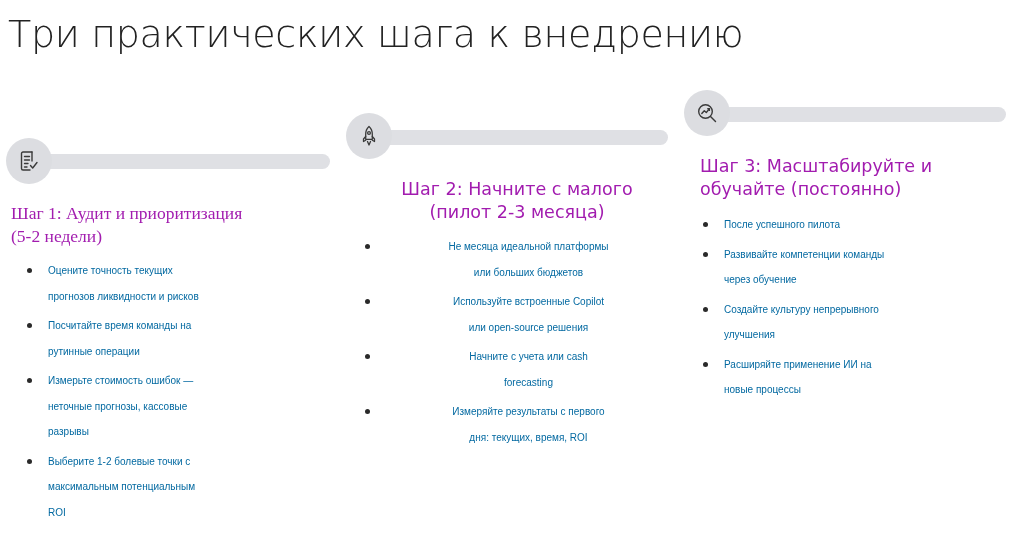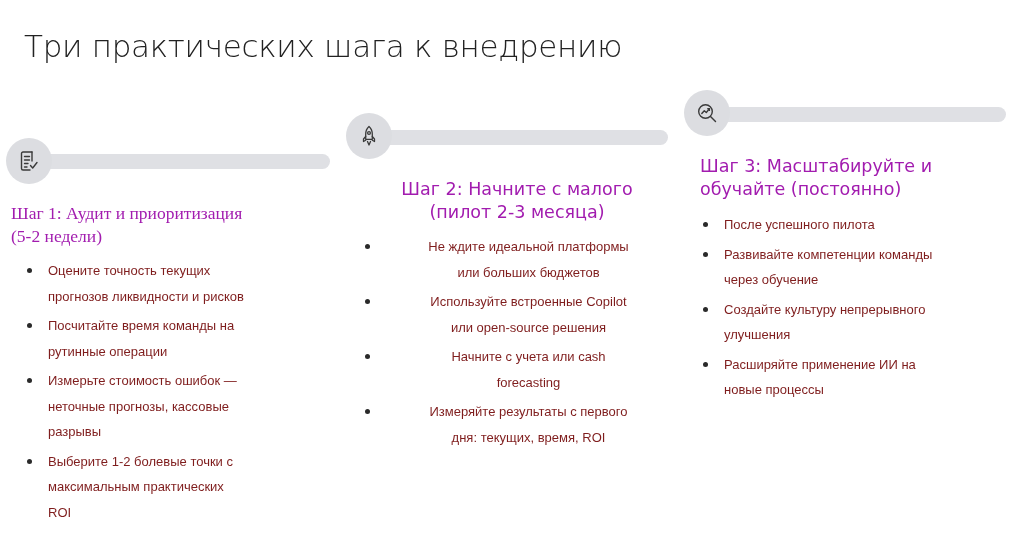--- a/index.html
+++ b/index.html
@@ -12,24 +12,24 @@
       height: 540px;
       position: relative;
       overflow: hidden;
       font-family: "Liberation Sans", sans-serif;
       color: #262626;
     }
     .page-title {
       position: absolute;
       left: 8px;
       top: 12px;
-      margin: 16px;
+      margin: 0;
       font-family: "DejaVu Sans", sans-serif;
       font-weight: 300;
-      font-size: 31px;
+      font-size: 38px;
       letter-spacing: -0.3px;
       color: #222222;
       white-space: nowrap;
     }
     .step {
       position: absolute;
     }
     .track {
       position: absolute;
       height: 15px;
@@ -61,23 +61,23 @@
     }
     .bullets {
       position: absolute;
       margin: 0;
       padding: 0;
       list-style: none;
     }
     .bullets li {
       position: relative;
       padding-left: 25px;
-      font-size: 13px;
+      font-size: 10px;
       line-height: 25.5px;
-      color: #7f1d1d;
+      color: #0369a1;
       margin-bottom: 4px;
     }
     .bullets li .dot {
       position: absolute;
       left: 4px;
       top: 10px;
       width: 5px;
       height: 5px;
       border-radius: 50%;
       background: #2a2a2a;
@@ -102,41 +102,41 @@
     </svg>
   </div>
   <h2 class="step-heading" style="left:11px;top:202px;width:310px;font-family:Liberation Serif, serif;">
     <span>Шаг 1: Аудит и приоритизация</span><br>
     <span>(5-2 недели)</span>
   </h2>
   <ul class="bullets" style="left:23px;top:258px;width:310px;">
     <li><span class="dot"></span><span>Оцените точность текущих</span><br><span>прогнозов ликвидности и рисков</span></li>
     <li><span class="dot"></span><span>Посчитайте время команды на</span><br><span>рутинные операции</span></li>
     <li><span class="dot"></span><span>Измерьте стоимость ошибок —</span><br><span>неточные прогнозы, кассовые</span><br><span>разрывы</span></li>
-    <li><span class="dot"></span><span>Выберите 1-2 болевые точки с</span><br><span>максимальным практических</span><br><span>ROI</span></li>
+    <li><span class="dot"></span><span>Выберите 1-2 болевые точки с</span><br><span>максимальным потенциальным</span><br><span>ROI</span></li>
   </ul>
 </section>
 
 <section class="step" style="left:0;top:0;width:1024px;height:540px;text-align:center;">
   <div class="track" style="left:380px;top:130px;width:288px;"></div>
   <div class="icon-circle" style="left:346px;top:113px;">
     <svg viewBox="0 0 24 24" fill="none" stroke="#3a3a3a" stroke-width="1.3" stroke-linecap="round" stroke-linejoin="round">
       <path d="M12 2.5c-2.3 2-3.3 4.8-3.3 7.8v5h6.6v-5c0-3-1-5.8-3.3-7.8z"></path>
       <circle cx="12" cy="9" r="1.4"></circle>
       <path d="M8.7 12.5L6.5 15v2.5l2.2-1.2"></path>
       <path d="M15.3 12.5L17.5 15v2.5l-2.2-1.2"></path>
       <path d="M10.5 17.5L12 21l1.5-3.5"></path>
     </svg>
   </div>
   <h2 class="step-heading" style="left:362px;top:178px;width:310px;">
     <span>Шаг 2: Начните с малого</span><br>
     <span>(пилот 2-3 месяца)</span>
   </h2>
   <ul class="bullets" style="left:361px;top:234px;width:310px;">
-    <li><span class="dot"></span><span>Не ждите идеальной платформы</span><br><span>или больших бюджетов</span></li>
+    <li><span class="dot"></span><span>Не месяца идеальной платформы</span><br><span>или больших бюджетов</span></li>
     <li><span class="dot"></span><span>Используйте встроенные Copilot</span><br><span>или open-source решения</span></li>
     <li><span class="dot"></span><span>Начните с учета или cash</span><br><span>forecasting</span></li>
     <li><span class="dot"></span><span>Измеряйте результаты с первого</span><br><span>дня: текущих, время, ROI</span></li>
   </ul>
 </section>
 
 <section class="step" style="left:0;top:0;width:1024px;height:540px;">
   <div class="track" style="left:718px;top:107px;width:288px;"></div>
   <div class="icon-circle" style="left:684px;top:90px;">
     <svg viewBox="0 0 24 24" fill="none" stroke="#3a3a3a" stroke-width="1.4" stroke-linecap="round" stroke-linejoin="round">

